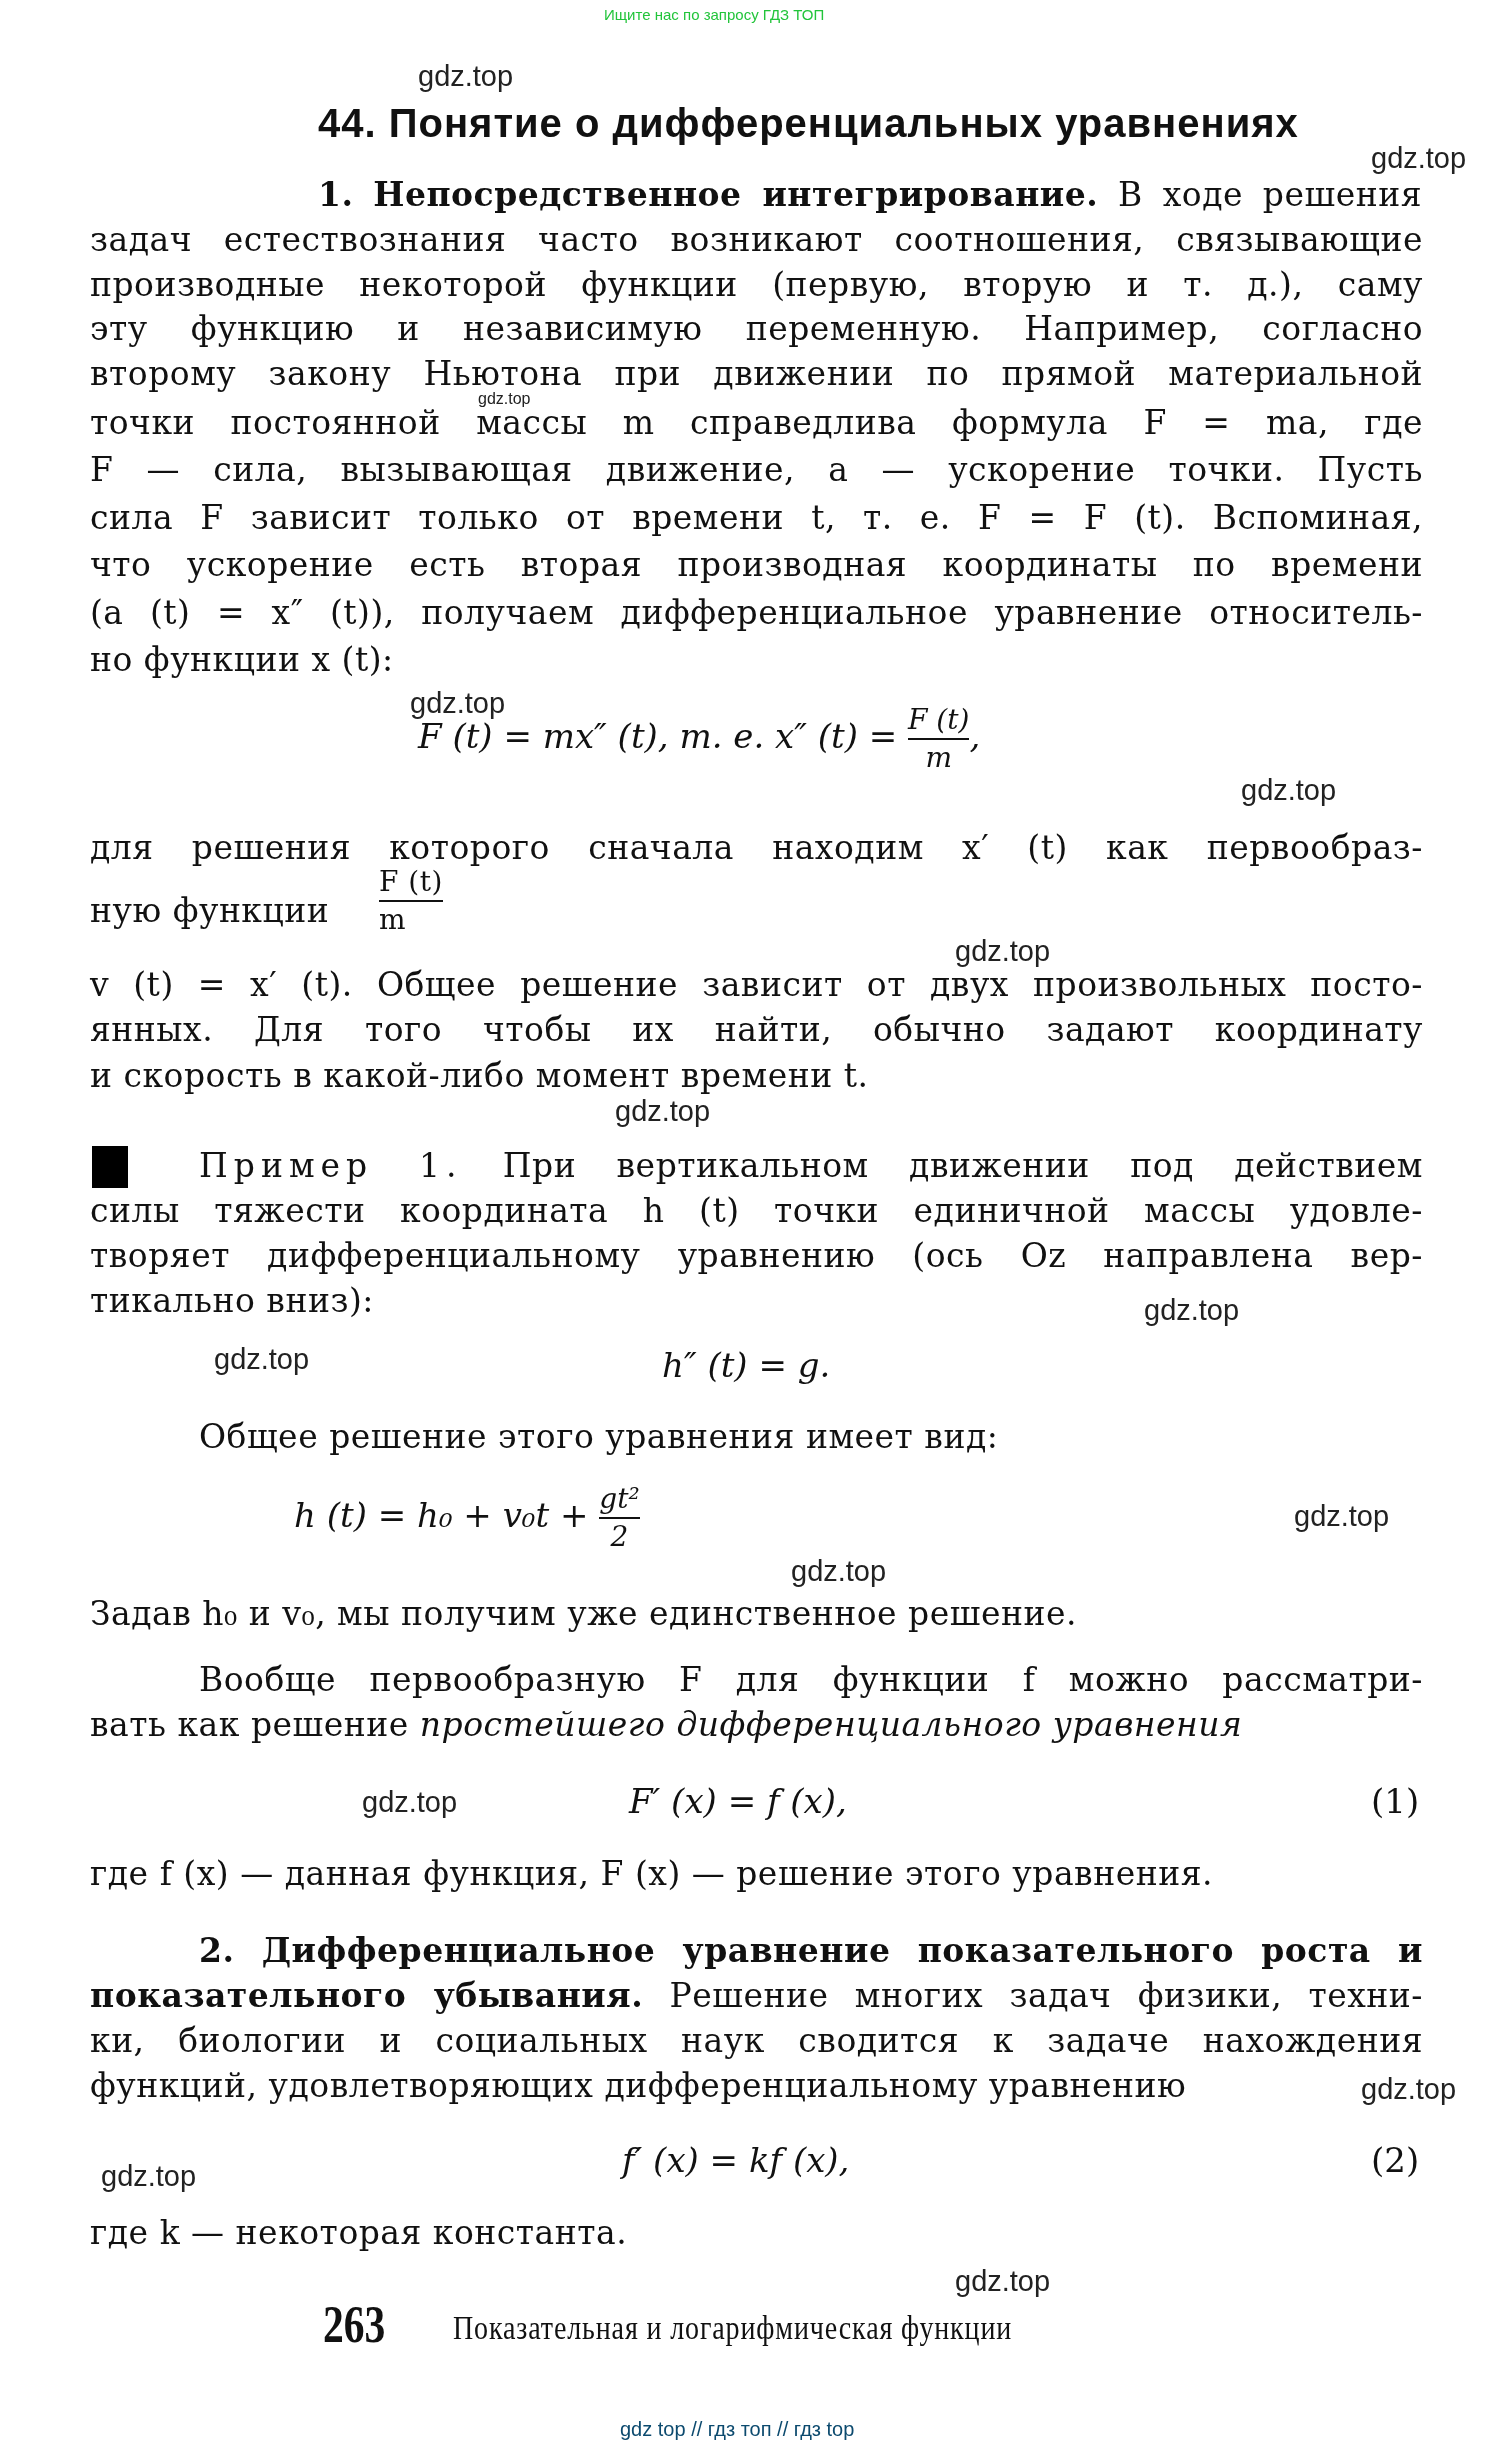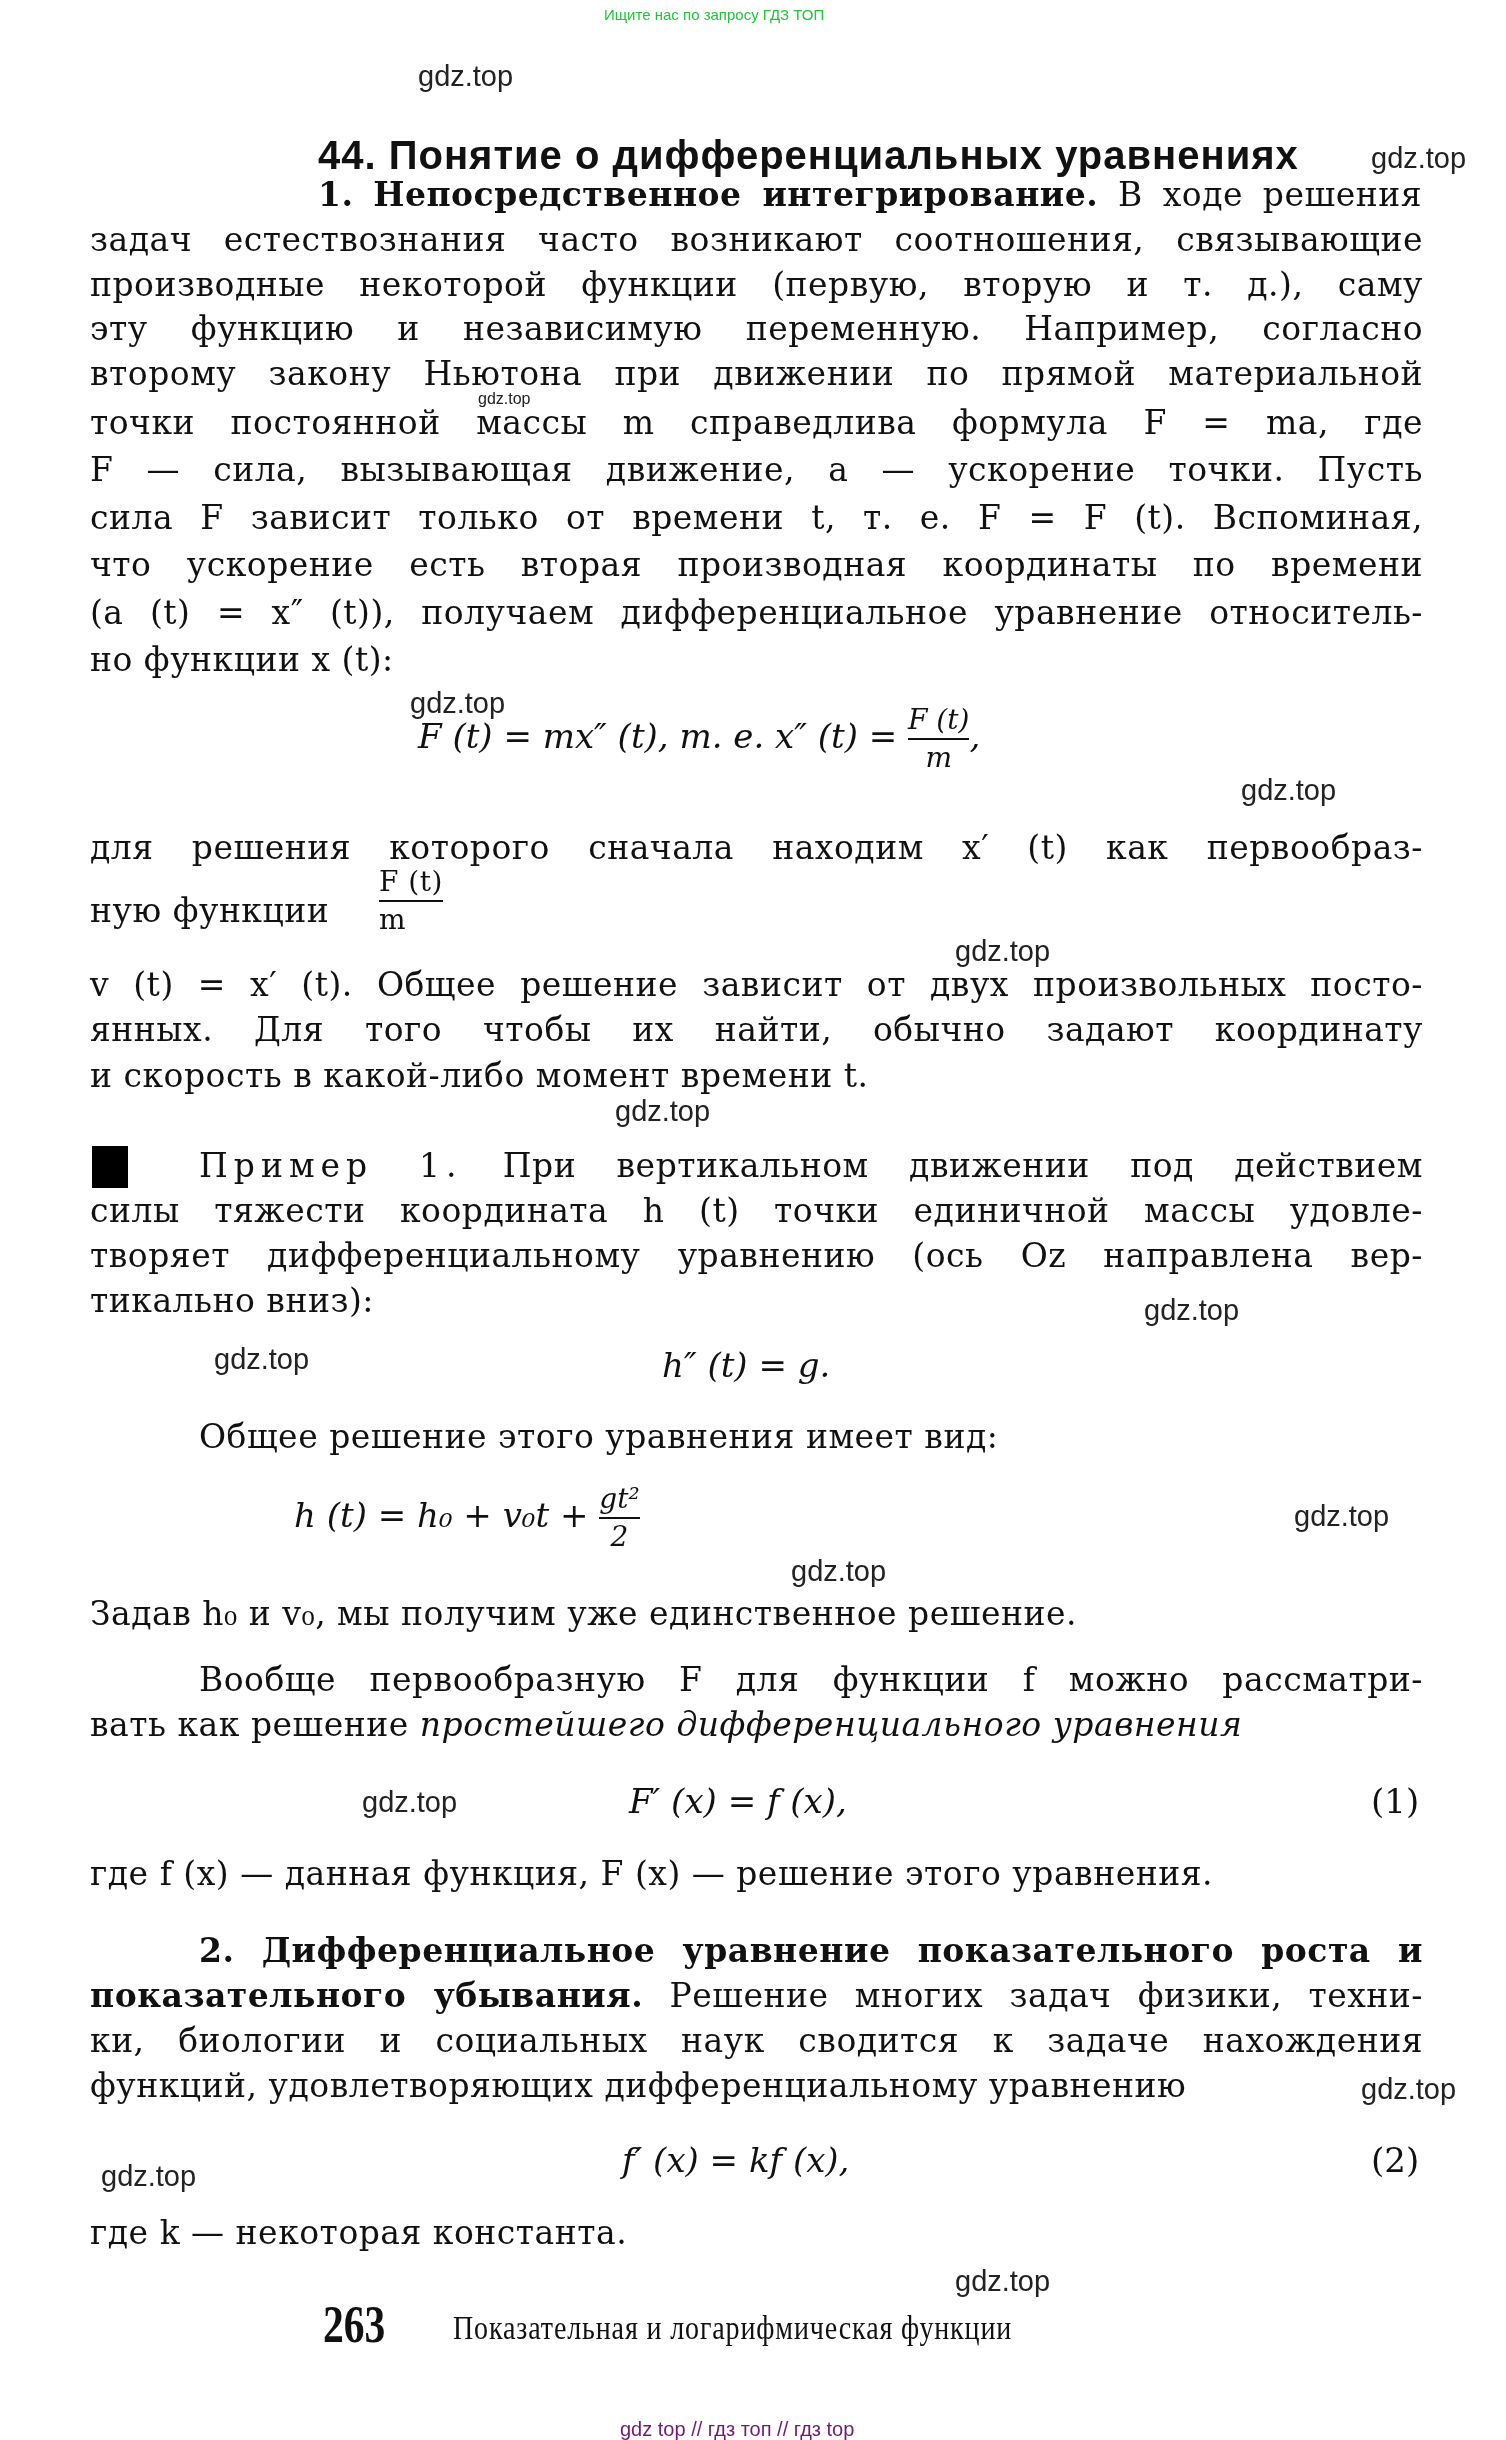--- a/index.html
+++ b/index.html
@@ -2,21 +2,21 @@
 <html><head>
 <meta charset="utf-8">
 <style>
   html,body{margin:0;padding:0;background:#fff;}
   body{width:1506px;height:2441px;position:relative;overflow:hidden;
        font-family:"DejaVu Serif","Liberation Serif",serif;color:#111;}
   .abs{position:absolute;white-space:nowrap;}
   .wm{font-family:"Liberation Sans",sans-serif;font-size:29px;color:#222;}
   .wm-s{font-family:"Liberation Sans",sans-serif;font-size:16px;color:#222;}
   .top-ad{font-family:"Liberation Sans",sans-serif;font-size:15px;}
-  .title{font-family:"Liberation Sans",sans-serif;font-weight:bold;font-size:40px;letter-spacing:1px;margin-top:32px;}
+  .title{font-family:"Liberation Sans",sans-serif;font-weight:bold;font-size:40px;letter-spacing:1px;}
   .line{left:90px;width:1333px;font-size:33px;line-height:40px;text-align:justify;text-align-last:justify;white-space:nowrap;letter-spacing:0.5px;}
   .line.last{text-align-last:left;}
   .b{font-weight:bold;}
   .i{font-style:italic;}
   .sp{letter-spacing:6px;}
   .formula{font-size:34px;font-style:italic;}
   .frac{display:inline-block;vertical-align:middle;text-align:center;font-size:28px;line-height:32px;}
   .frac .num{display:block;}
   .frac .bar{display:block;border-top:2px solid #111;margin:2px 0;}
   .frac .den{display:block;}
@@ -114,14 +114,14 @@
 </div>
 <div class="abs line" style="top:2021px;">ки, биологии и социальных наук сводится к задаче нахождения</div>
 <div class="abs line last" style="top:2066px;">функций, удовлетворяющих дифференциальному уравнению</div>
 <div class="abs formula" style="left:622px;top:2140px;">f′ (x) = kf (x),</div>
 <div class="abs" style="left:1371px;top:2140px;font-size:34px;">(2)</div>
 <div class="abs line last" style="top:2213px;">где k — некоторая константа.</div>
 
 <div class="abs footer-num" style="left:323px;top:2295px;">263</div>
 <div class="abs footer-title" style="left:453px;top:2310px;">Показательная и логарифмическая функции</div>
 
-<div class="abs bottom-links" style="left:620px;top:2418px;color:#701a75;">gdz top  //  гдз топ  //  гдз top</div>
+<div class="abs bottom-links" style="left:620px;top:2418px;color:#0c4a6e;">gdz top  //  гдз топ  //  гдз top</div>
 
 
 </body></html>

